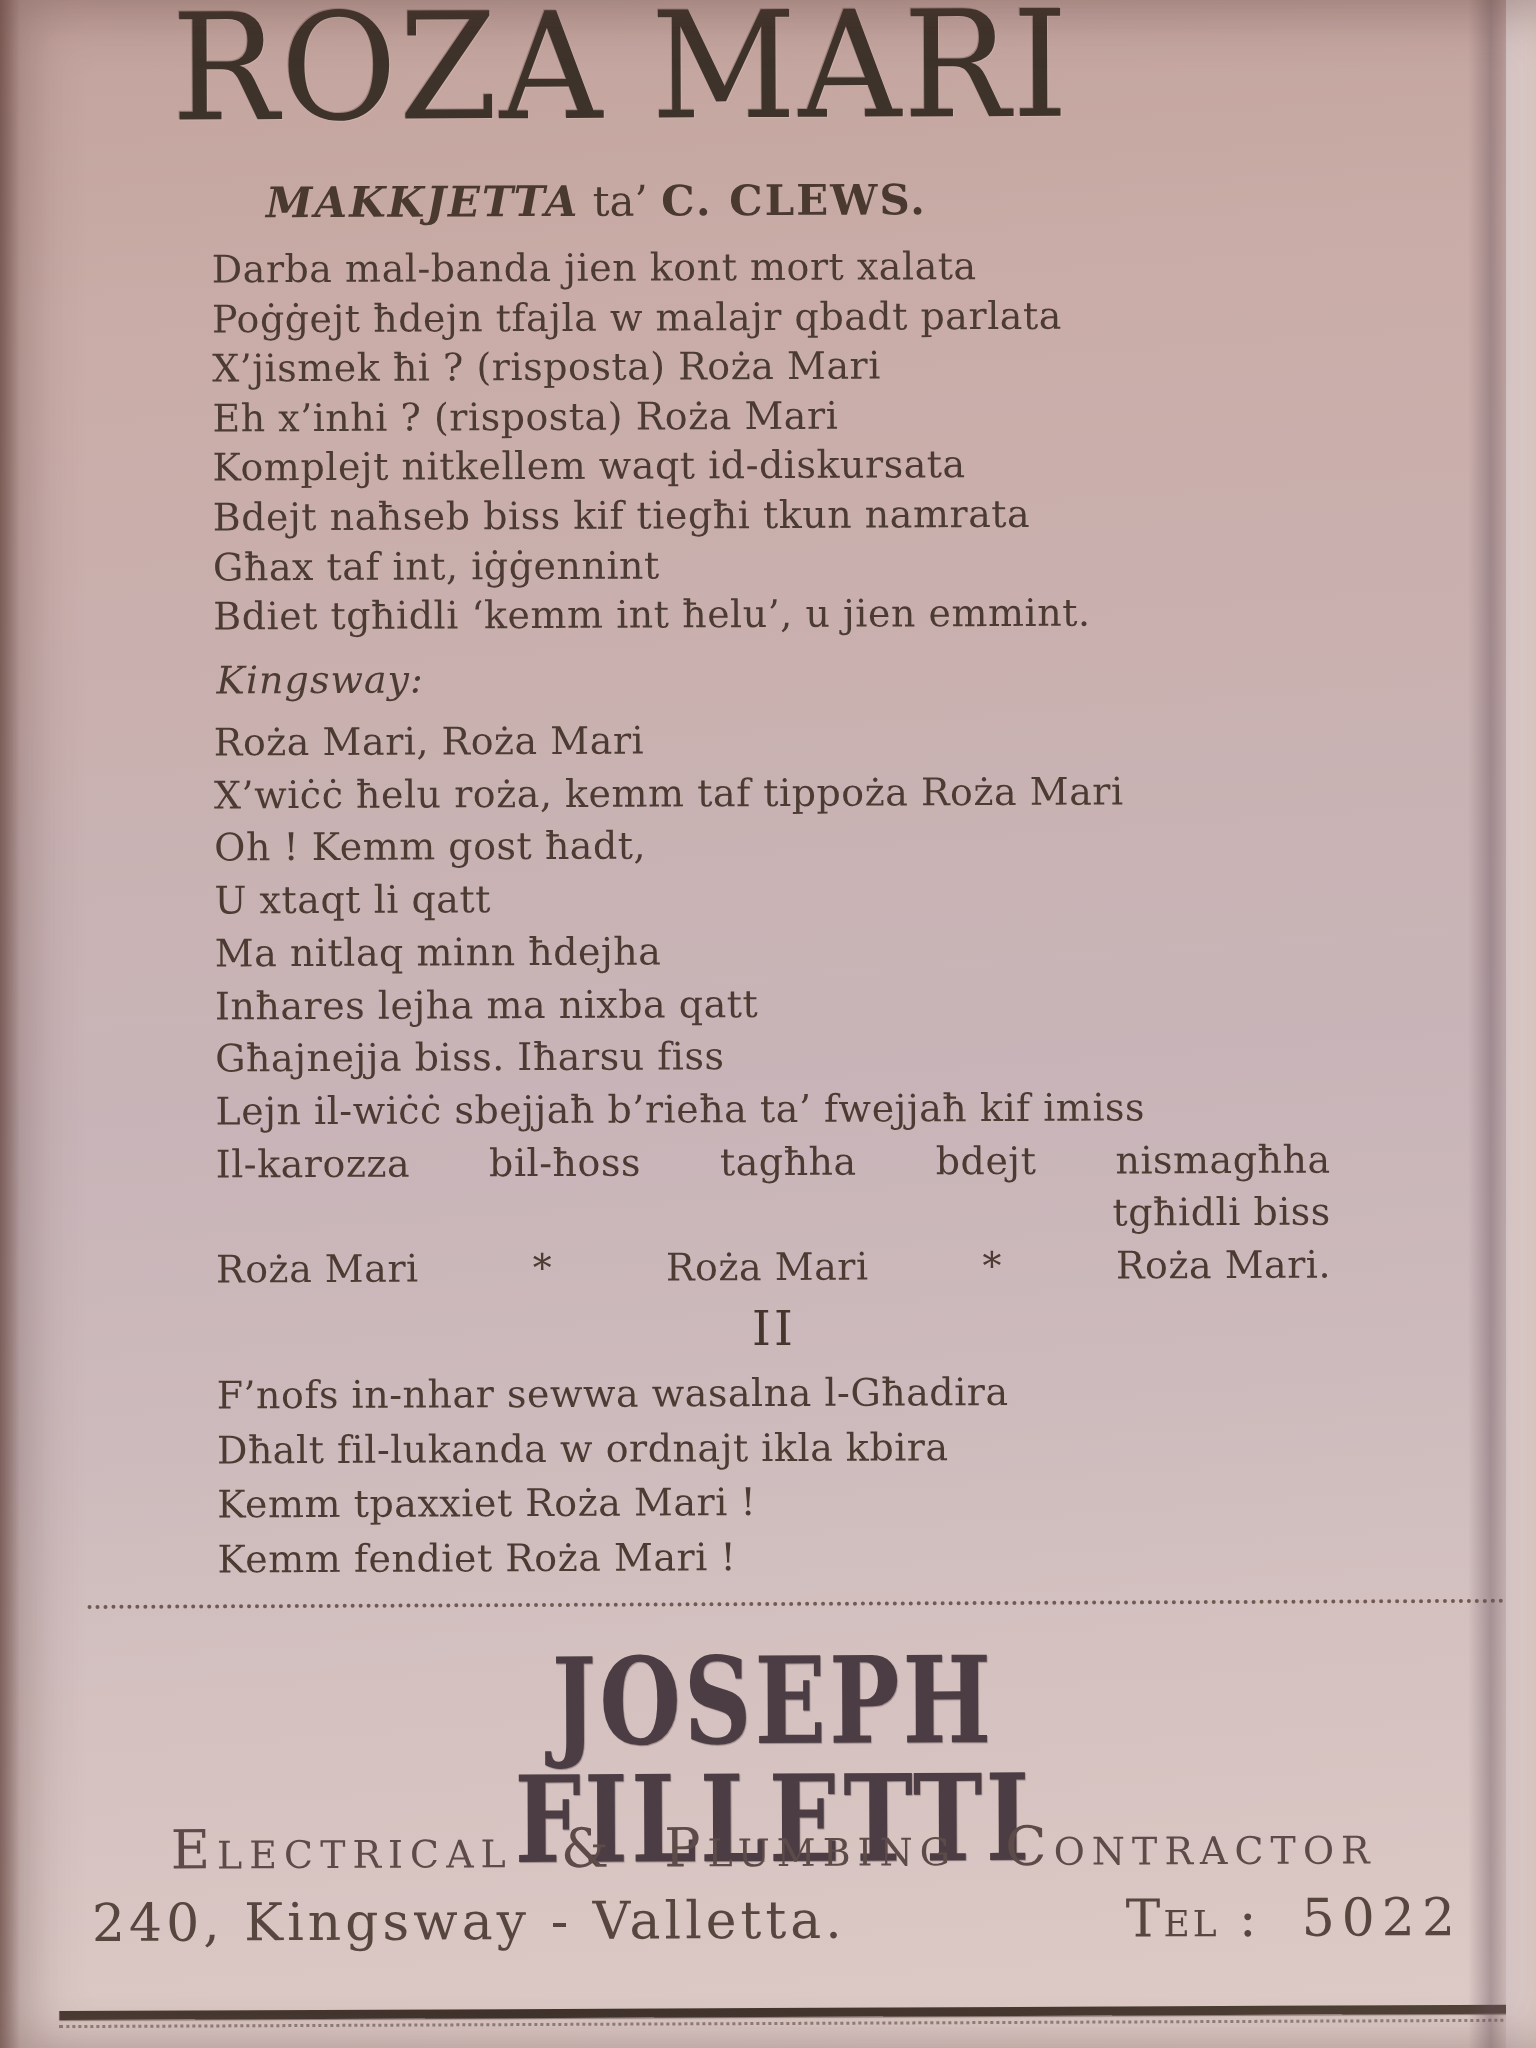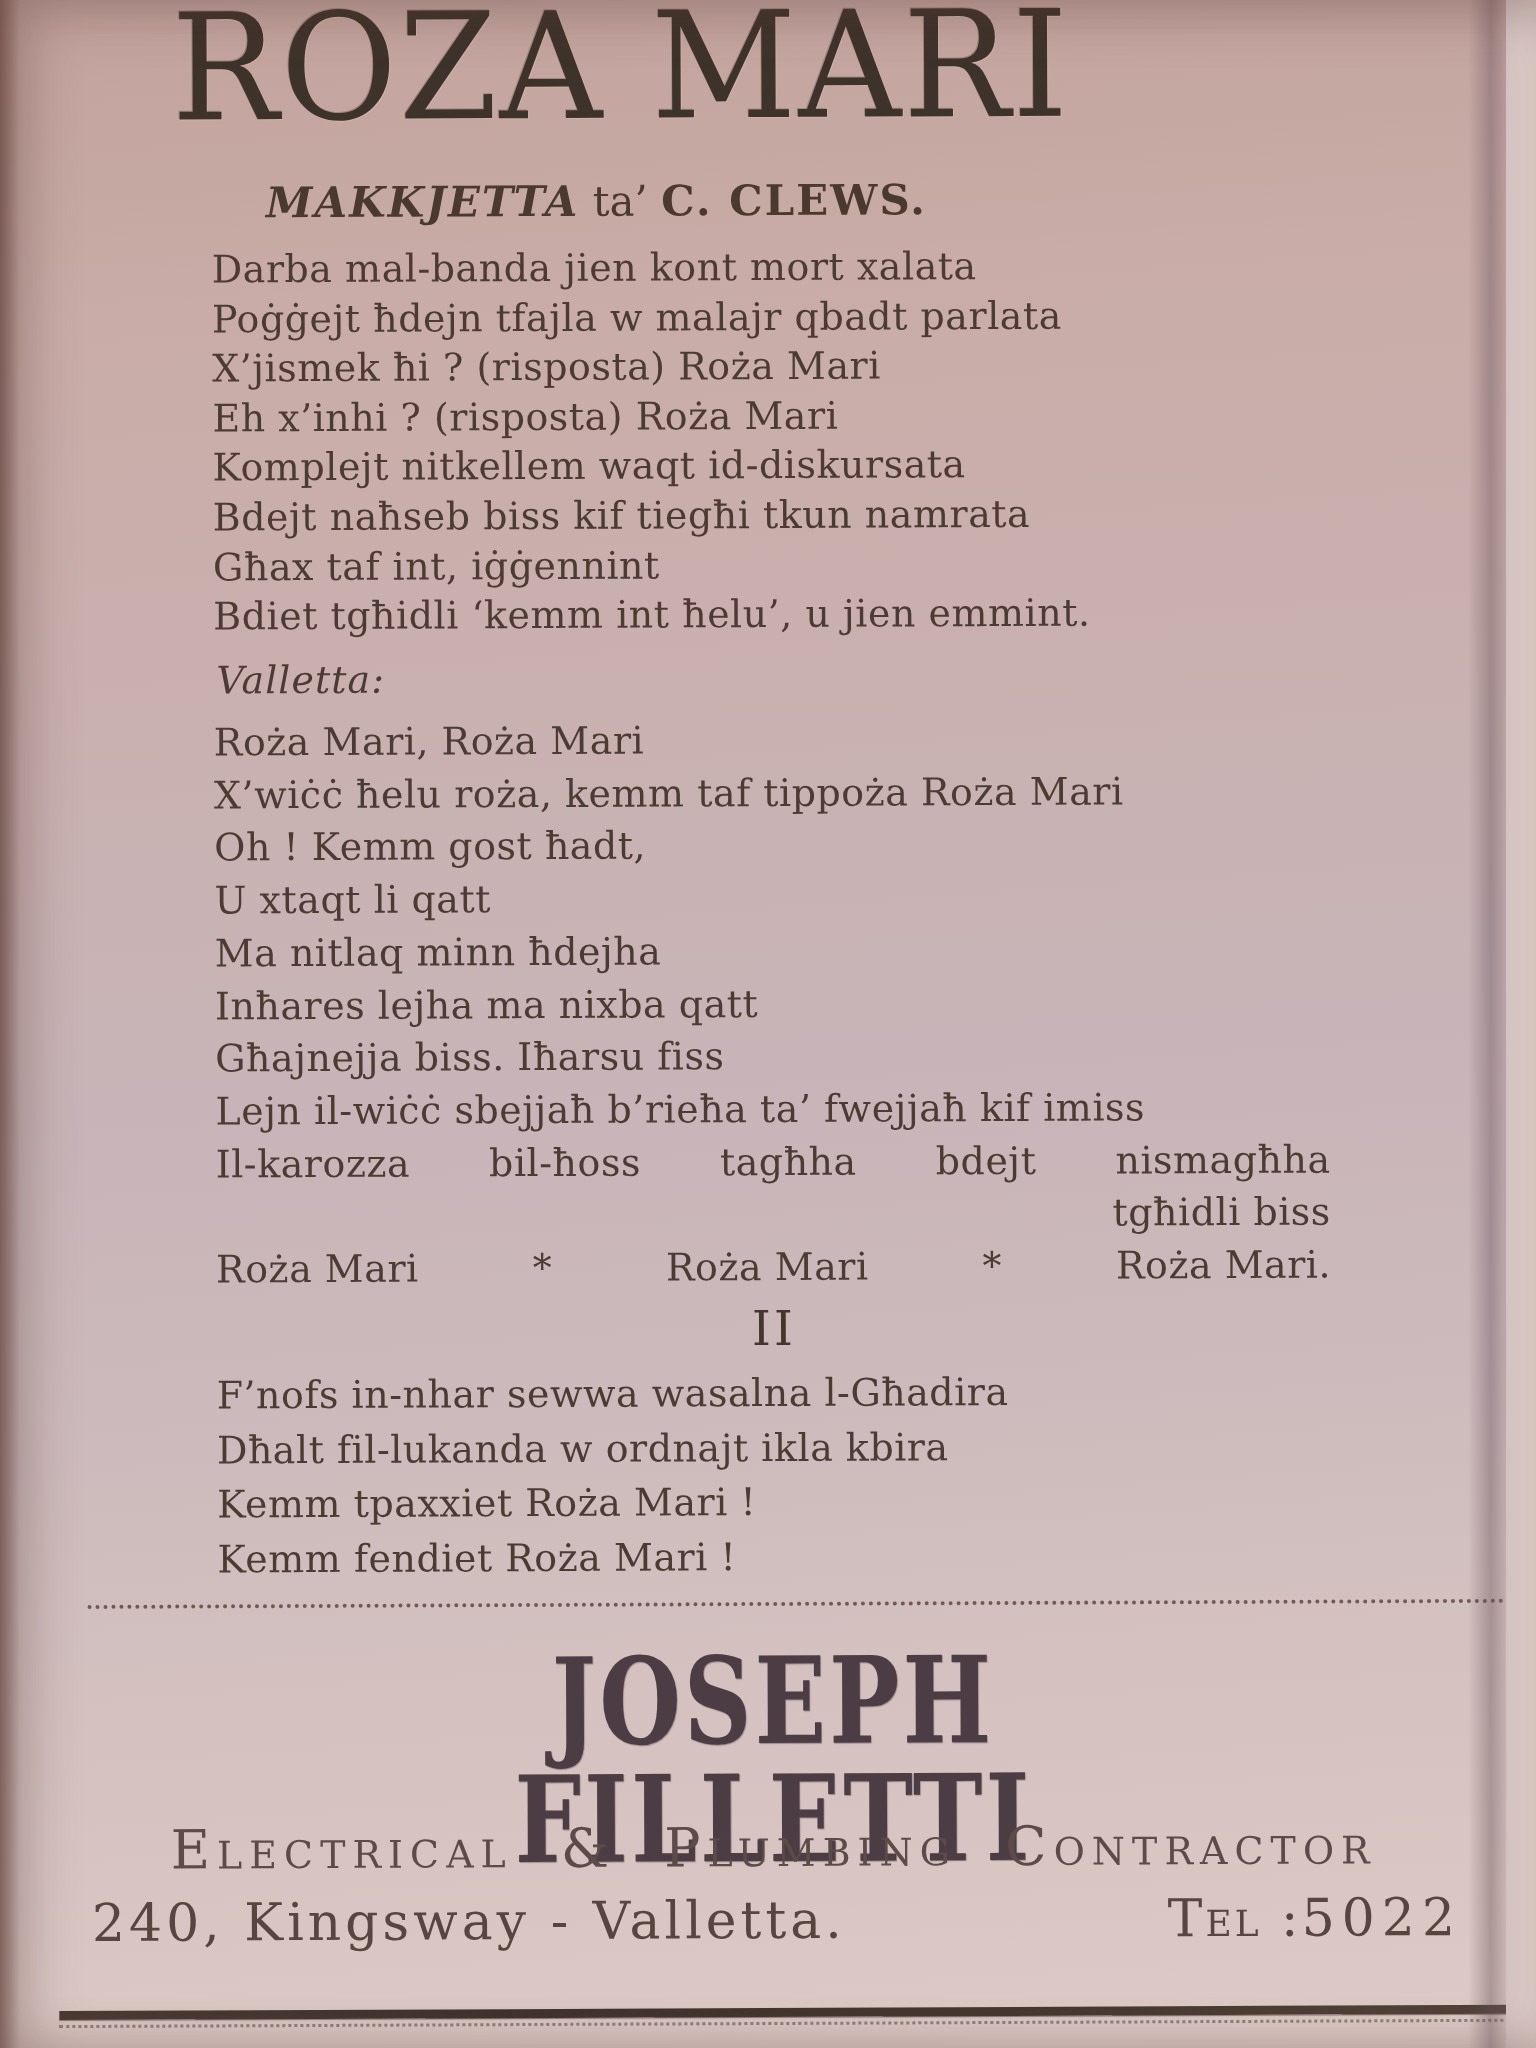--- a/index.html
+++ b/index.html
@@ -61,21 +61,21 @@
     font-variant:small-caps; font-size:54px; letter-spacing:7px; word-spacing:24px;
     color:#5c4b49;
   }
   .ad-row {
     left:88px; top:1890px; width:1370px; display:flex;
     justify-content:space-between; align-items:baseline;
     font-size:52px; color:#57463f;
   }
   .ad-address { letter-spacing:4px; }
   .ad-tel { font-variant:small-caps; letter-spacing:3px; }
-  .ad-tel .num { letter-spacing:7px; font-variant:normal; }
+  .ad-tel .num { margin-left:42px; letter-spacing:7px; font-variant:normal; }
 
   .bottom-rule  { left:55px; top:2008px; width:1458px; height:9px;
     background:linear-gradient(90deg,#4a3b33,#3e322c 30%,#473931 70%,#52423a);
     box-shadow:0 1px 1px rgba(60,45,38,.5); }
   .bottom-rule2 { left:55px; top:2022px; width:1458px; height:0;
     border-top:3px dotted rgba(67,54,47,.5); }
 </style>
 </head>
 <body>
 
@@ -92,21 +92,21 @@
       <div>Darba mal-banda jien kont mort xalata</div>
       <div>Poġġejt ħdejn tfajla w malajr qbadt parlata</div>
       <div><span>X’jismek ħi ? </span><span class="it">(risposta)</span><span> Roża Mari</span></div>
       <div><span>Eh x’inhi ? </span><span class="it">(risposta)</span><span> Roża Mari</span></div>
       <div>Komplejt nitkellem waqt id-diskursata</div>
       <div>Bdejt naħseb biss kif tiegħi tkun namrata</div>
       <div>Għax taf int, iġġennint</div>
       <div>Bdiet tgħidli ‘kemm int ħelu’, u jien emmint.</div>
     </div>
 
-    <div class="refrain-label">Valletta:</div>
+    <div class="refrain-label">Kingsway:</div>
 
     <div class="refrain">
       <div>Roża Mari, Roża Mari</div>
       <div>X’wiċċ ħelu roża, kemm taf tippoża Roża Mari</div>
       <div>Oh ! Kemm gost ħadt,</div>
       <div>U xtaqt li qatt</div>
       <div>Ma nitlaq minn ħdejha</div>
       <div>Inħares lejha ma nixba qatt</div>
       <div>Għajnejja biss. Iħarsu fiss</div>
       <div>Lejn il-wiċċ sbejjaħ b’rieħa ta’ fwejjaħ kif imiss</div>

